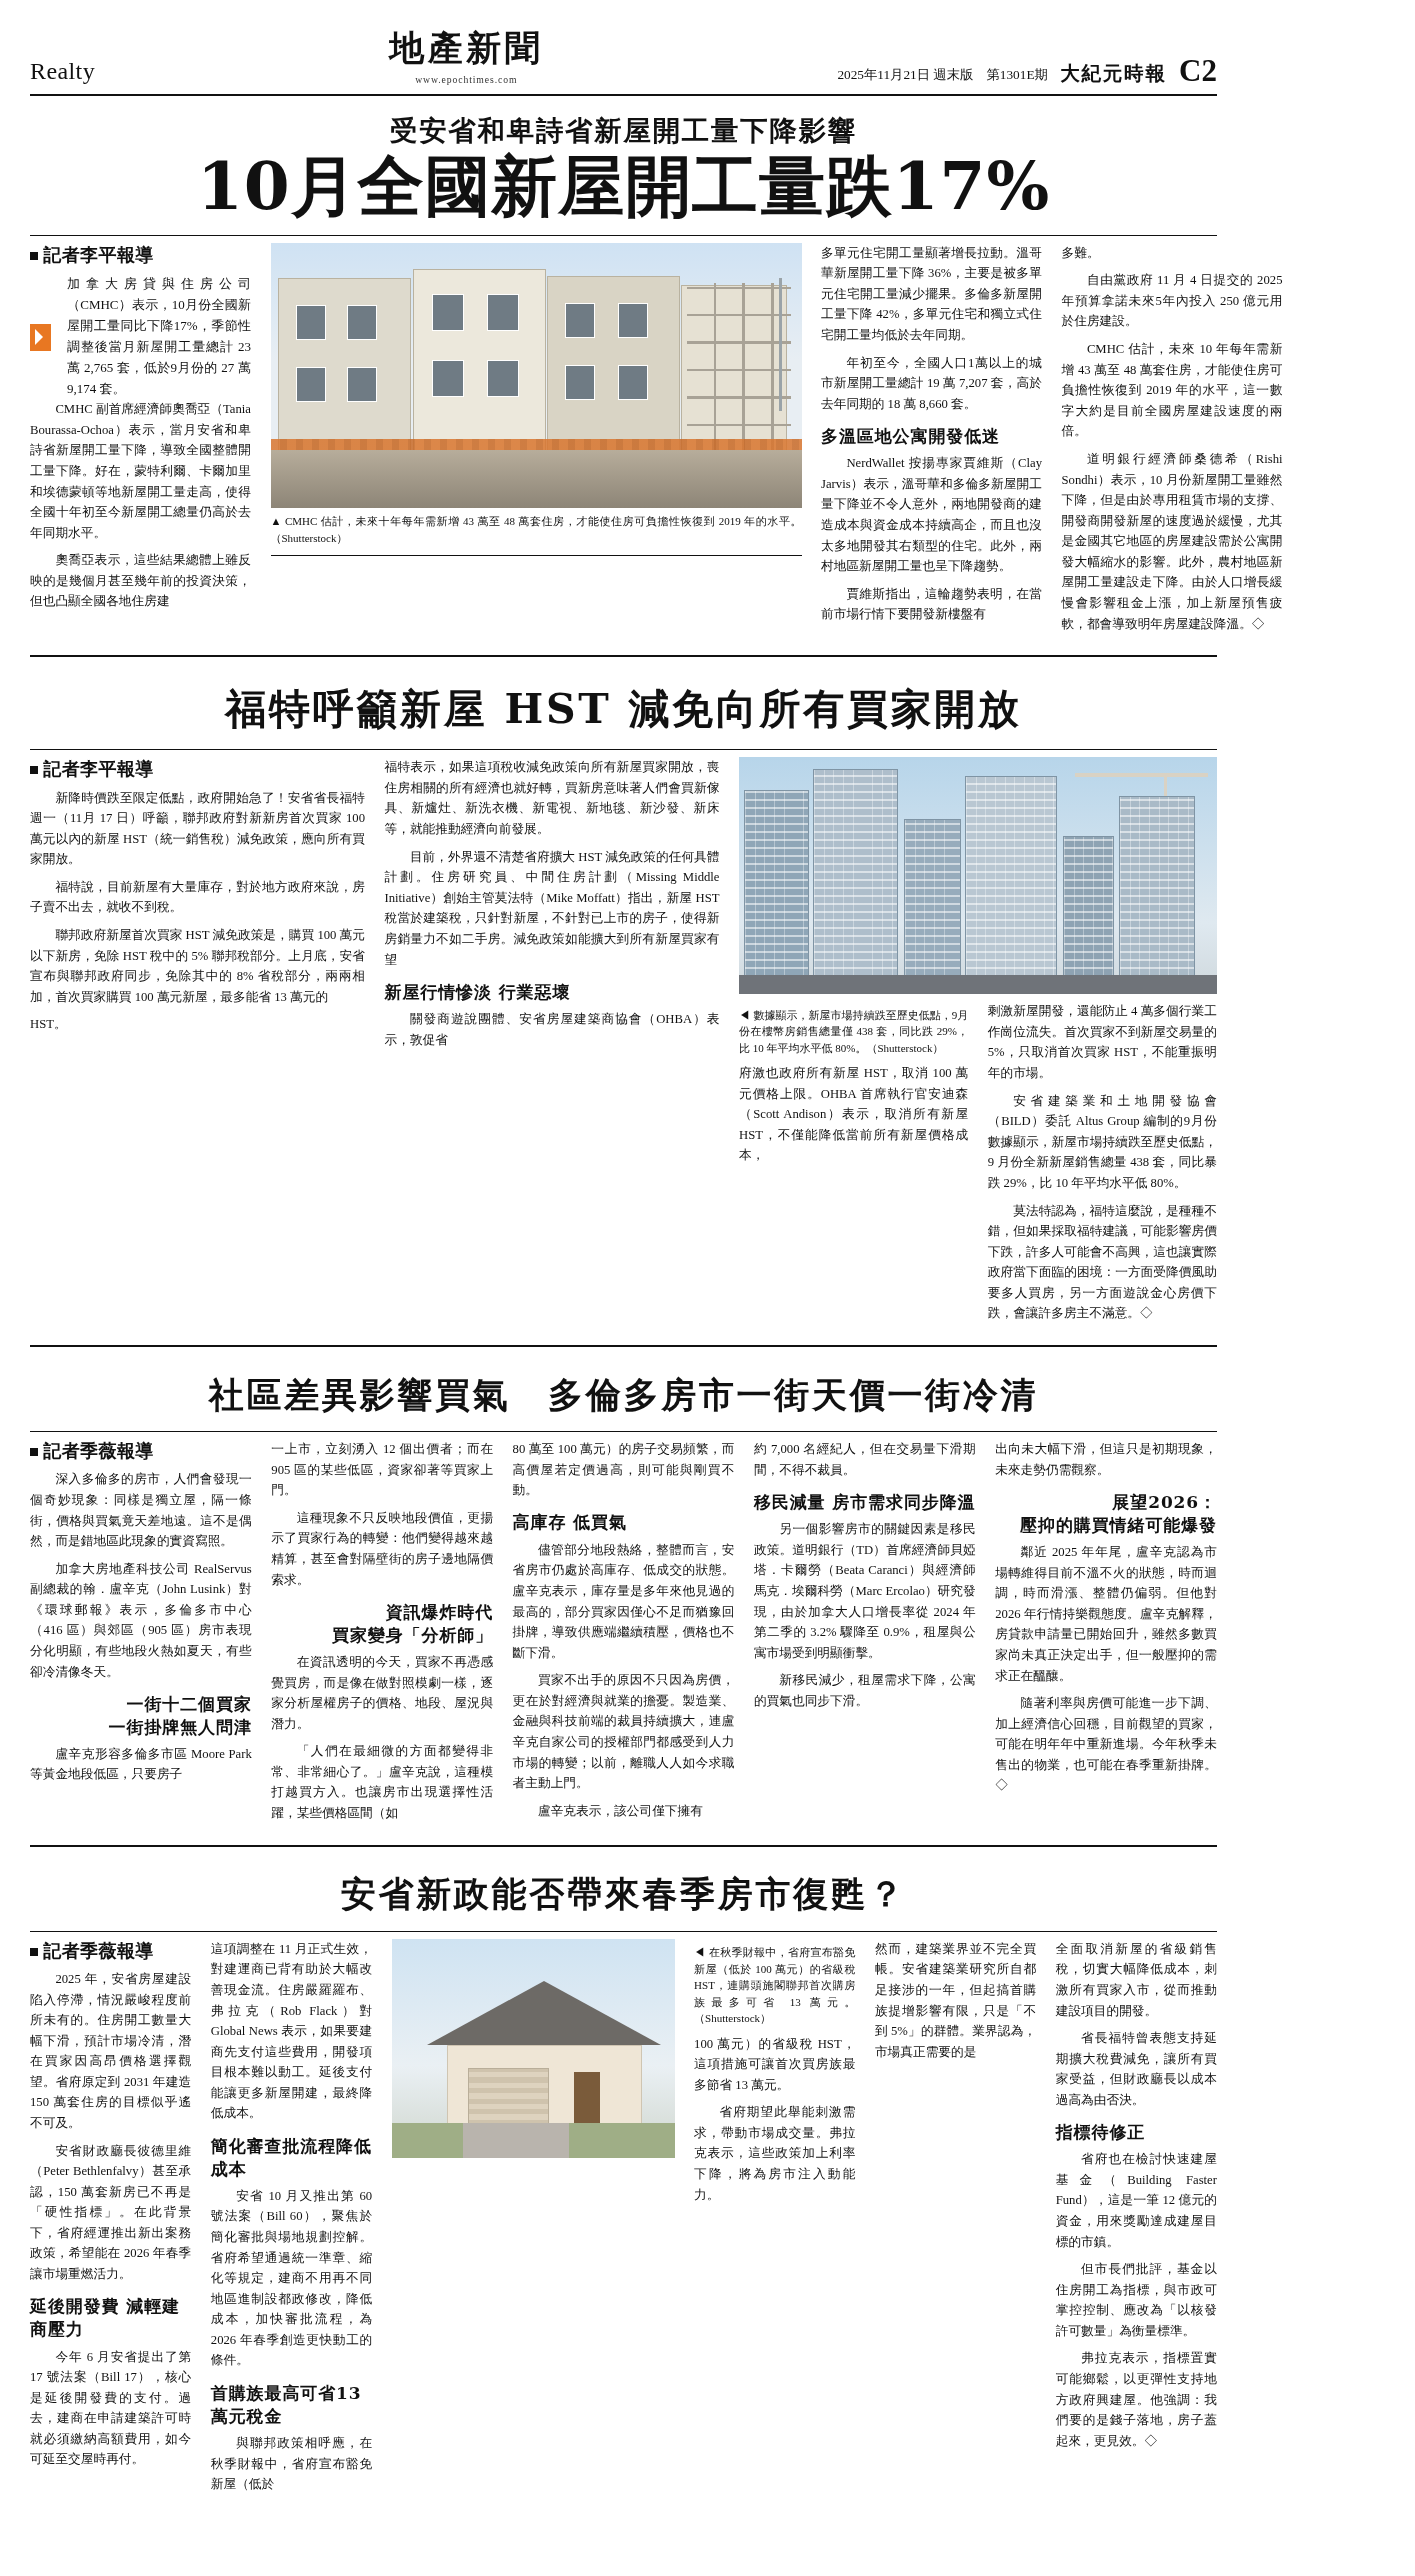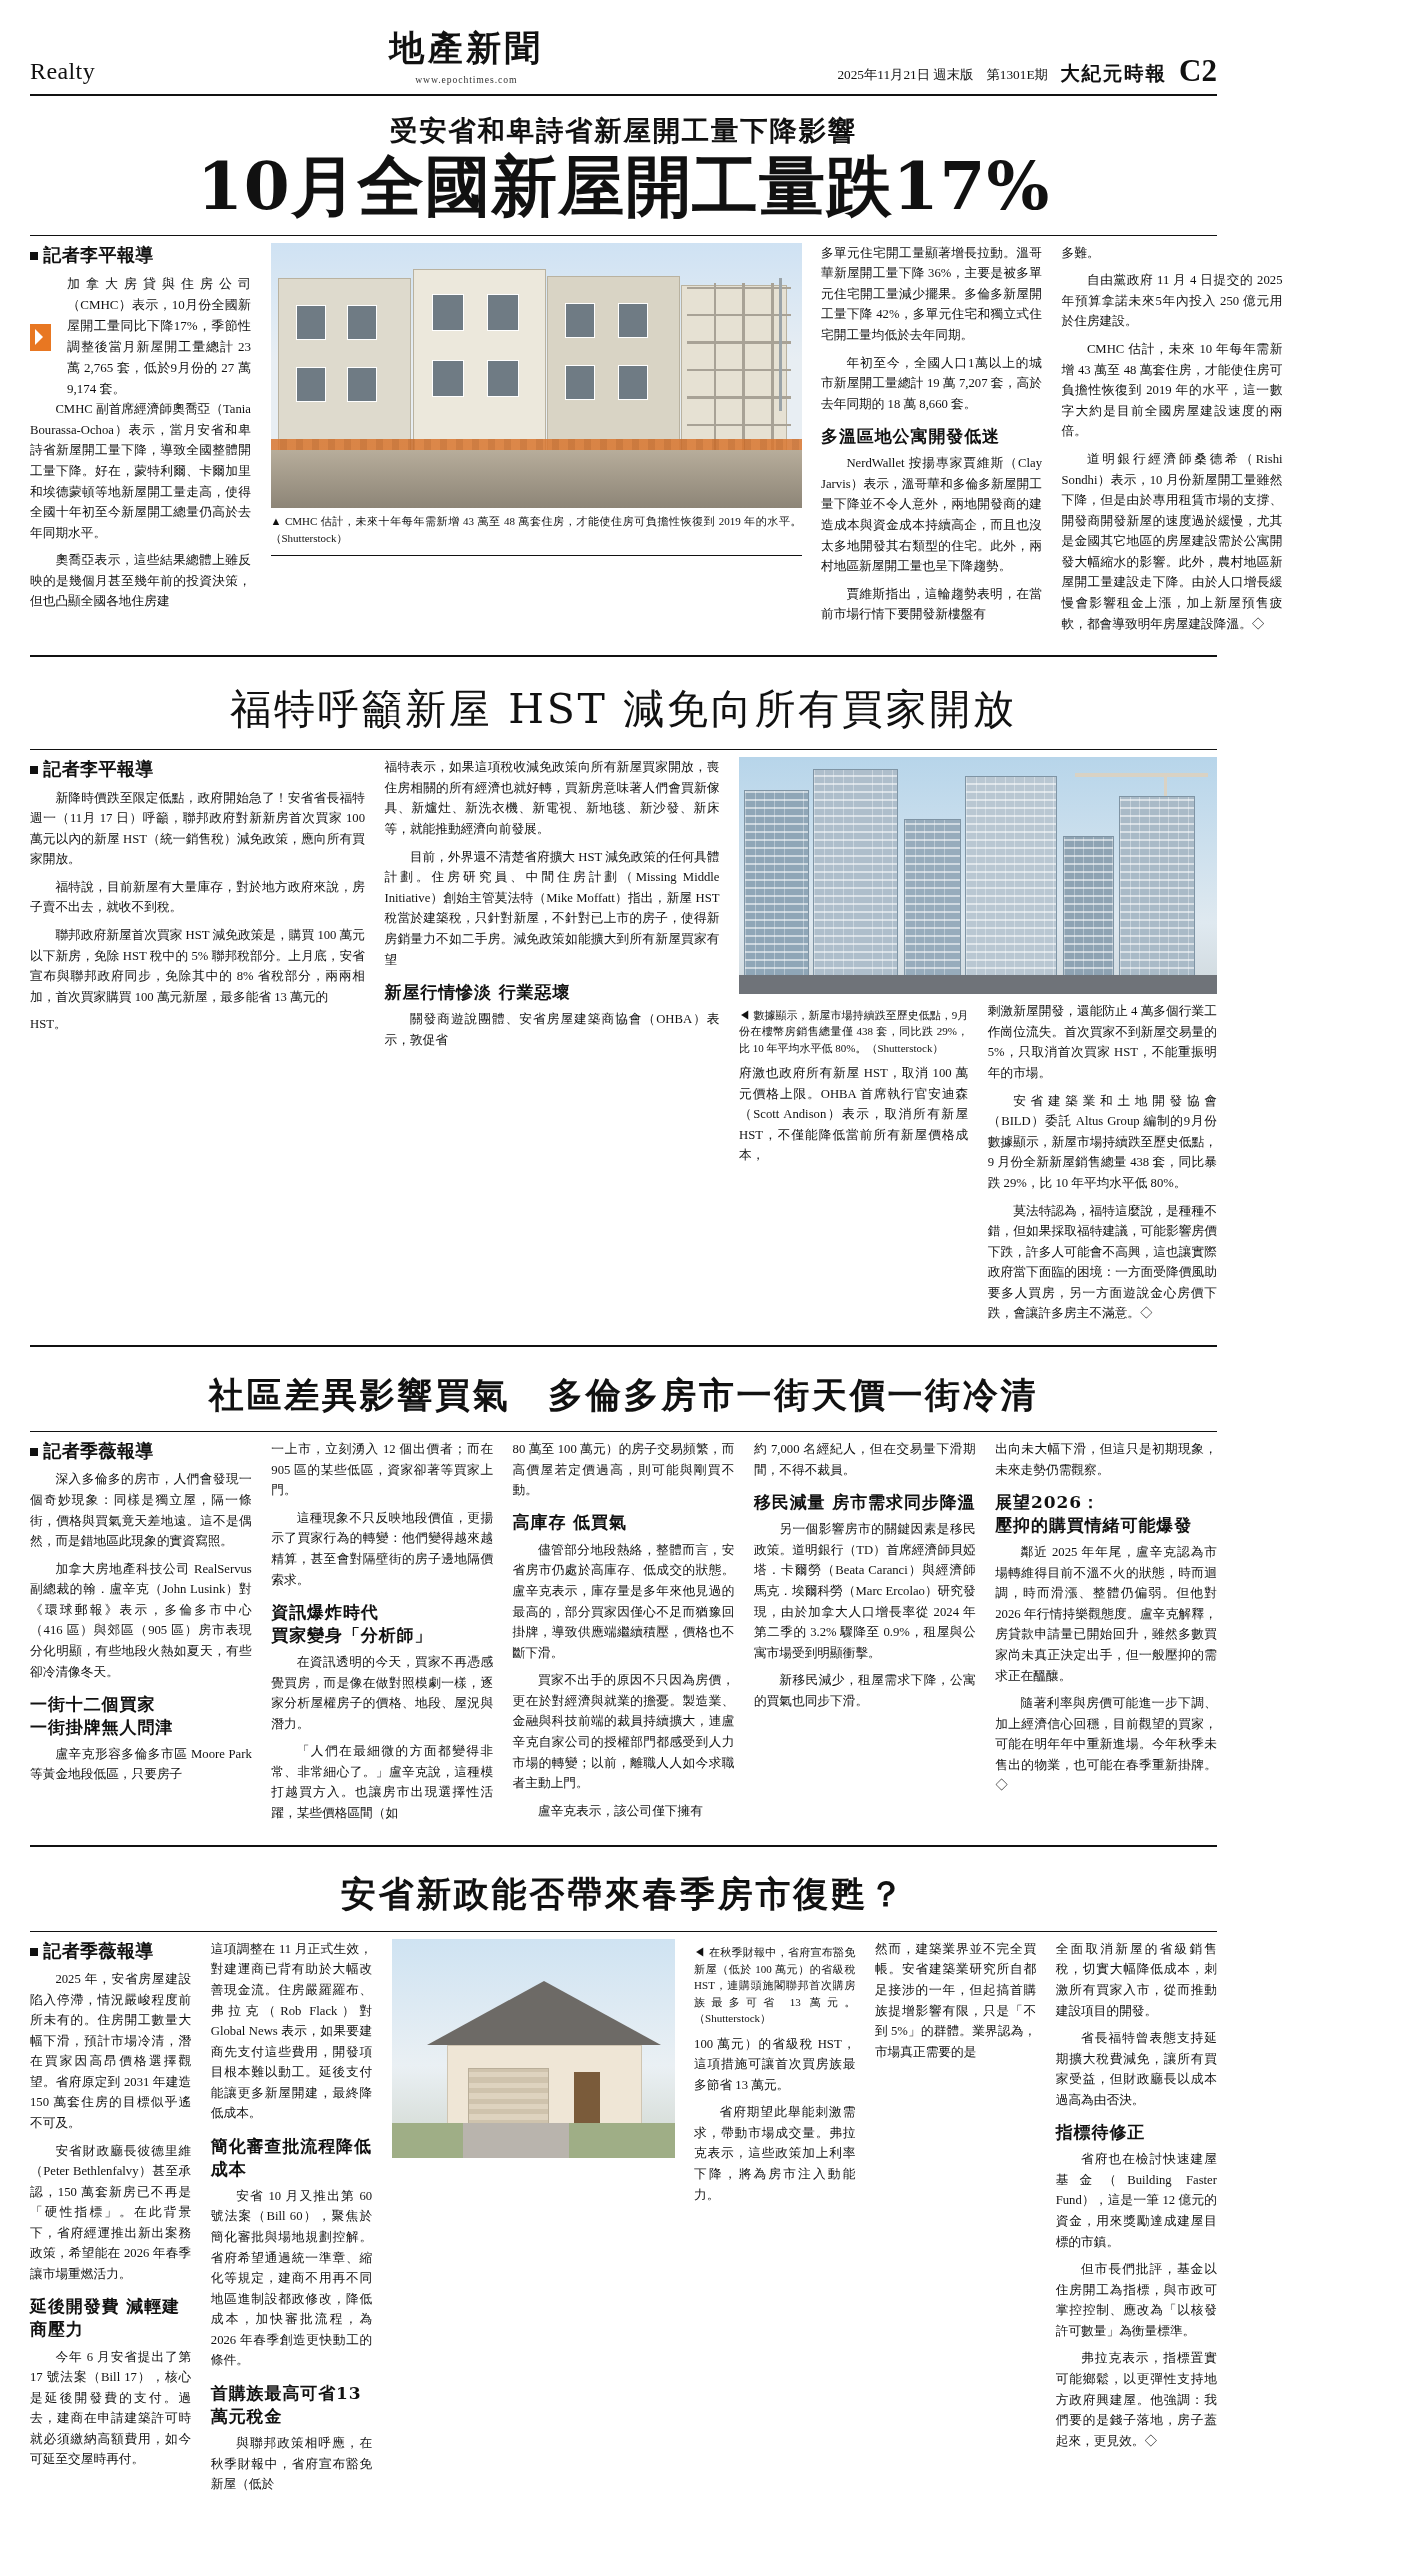--- a/index.html
+++ b/index.html
@@ -55,21 +55,21 @@
     font-size:66px;
     font-weight:bold;
     letter-spacing:0.9px;
     font-family:"DejaVu Serif", serif;
     line-height:1.08;
     margin:1.8px 0 8.8px 0;
   }
   .headline-l {
     text-align:center;
     font-size:41px;
-    font-weight:normal;
+    font-weight:bold;
     letter-spacing:2.7px;
     font-family:"DejaVu Serif", serif;
     margin:12.4px 0 10.6px 0;
   }
   .headline-m {
     text-align:center;
     font-size:35px;
     font-weight:bold;
     letter-spacing:2.7px;
     font-family:"DejaVu Serif", serif;
@@ -101,21 +101,21 @@
     text-justify:inter-ideograph;
   }
   .col p.indent { text-indent:2em; }
   .subhead {
     font-size:17px;
     font-weight:bold;
     margin:10.6px 0 5.3px 0;
     letter-spacing:0.9px;
     font-family:"DejaVu Serif", serif;
   }
-  .subhead.two-line { line-height:1.35; }
+  .subhead.two-line { line-height:1.35;text-align:right; }
 
   
   .lead { display:flex; gap:16px; align-items:center; }
   .lead .marker {
     flex:0 0 auto; width:21px; height:26.5px; margin-top:2.7px;
     background:#e87722; position:relative;
   }
   .lead .marker:after{
     content:""; position:absolute; left:5.3px; top:5.3px;
     border-left:8px solid #fff; border-top:8px solid transparent; border-bottom:8px solid transparent;

